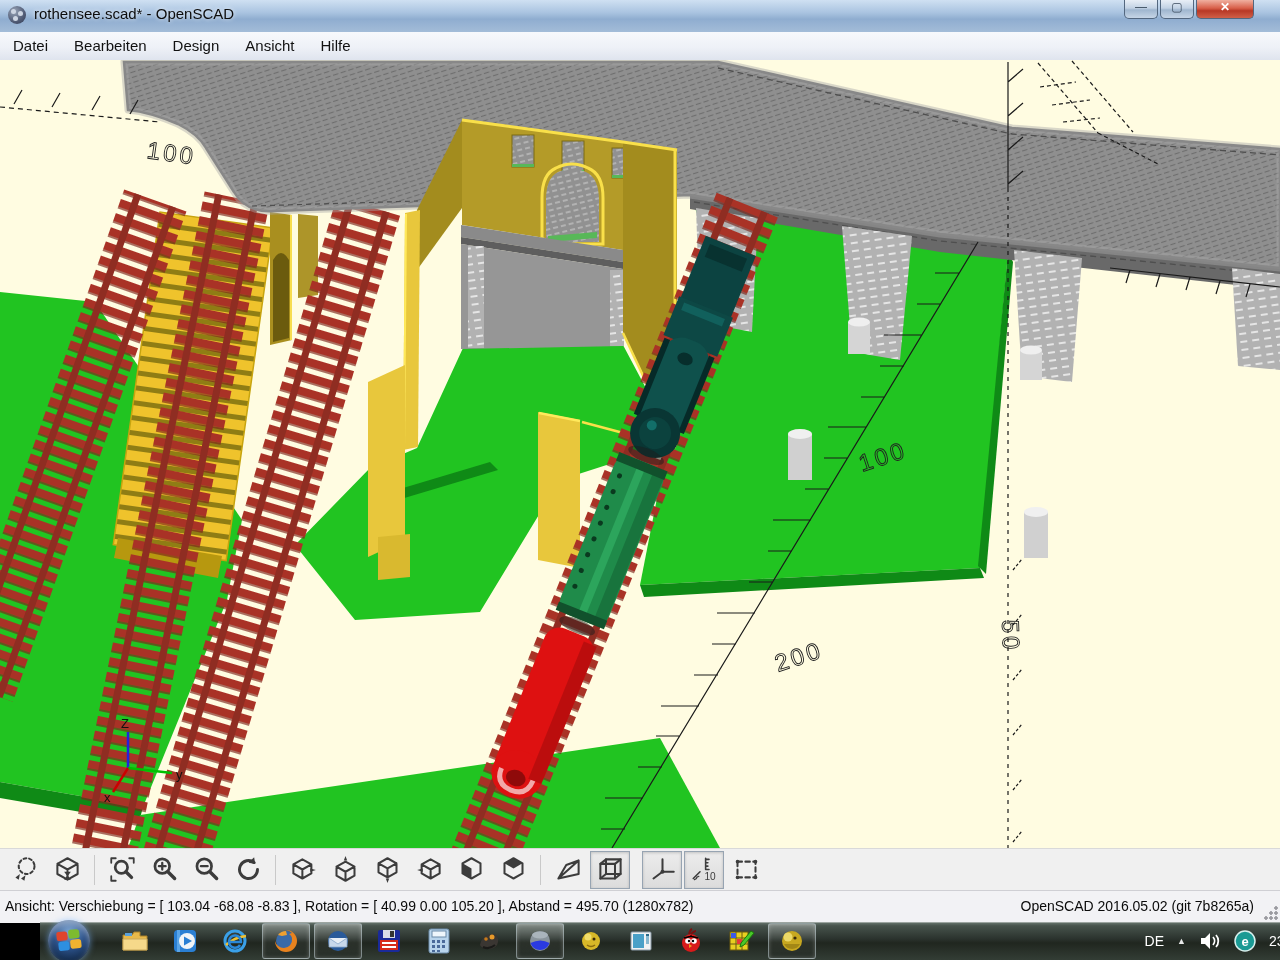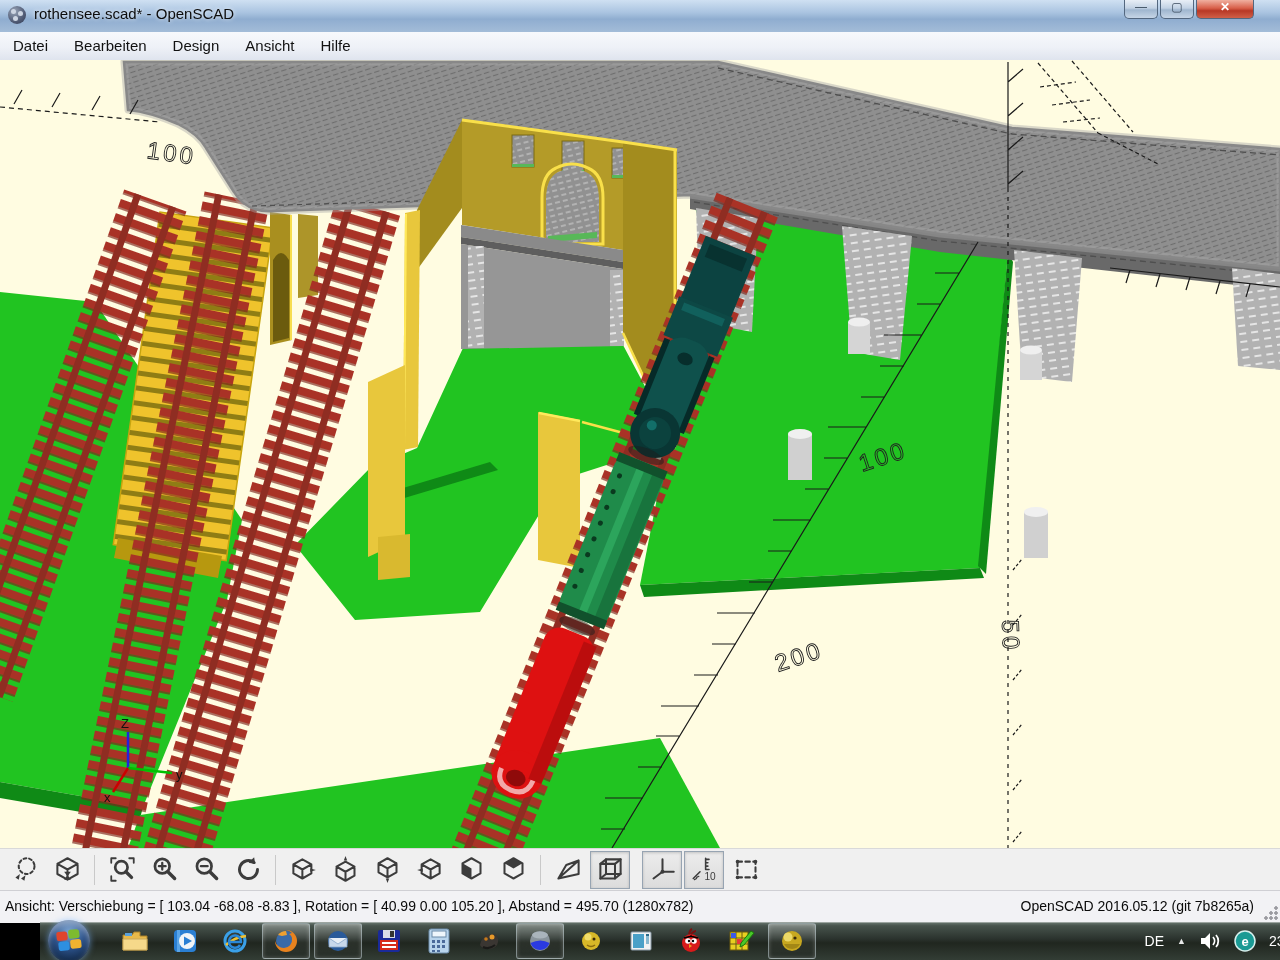--- a/index.html
+++ b/index.html
@@ -431,21 +431,21 @@
           <circle cx="4" cy="5" r="1.6" fill="#3c3c3c" stroke="none"></circle>
           <circle cx="20" cy="5" r="1.6" fill="#3c3c3c" stroke="none"></circle>
           <circle cx="4" cy="19" r="1.6" fill="#3c3c3c" stroke="none"></circle>
           <circle cx="20" cy="19" r="1.6" fill="#3c3c3c" stroke="none"></circle>
         </svg>
     </div>
   </div>
 
   <div id="statusbar">
     <div class="left">Ansicht: Verschiebung = [ 103.04 -68.08 -8.83 ], Rotation = [ 40.99 0.00 105.20 ], Abstand = 495.70 (1280x782)</div>
-    <div class="right">OpenSCAD 2016.05.12 (git 7b8265a)</div>
+    <div class="right">OpenSCAD 2016.05.02 (git 7b8265a)</div>
     <div id="grip"></div>
   </div>
 
   <div id="taskbar">
     <div id="start-orb">
       <div class="flag">
         <i style="left:0;top:1px;background:#e0452c"></i>
         <i style="left:12px;top:0;background:#7dbb2f"></i>
         <i style="left:1px;top:11px;background:#2d8fe0"></i>
         <i style="left:13px;top:10px;background:#f0b32f"></i>

